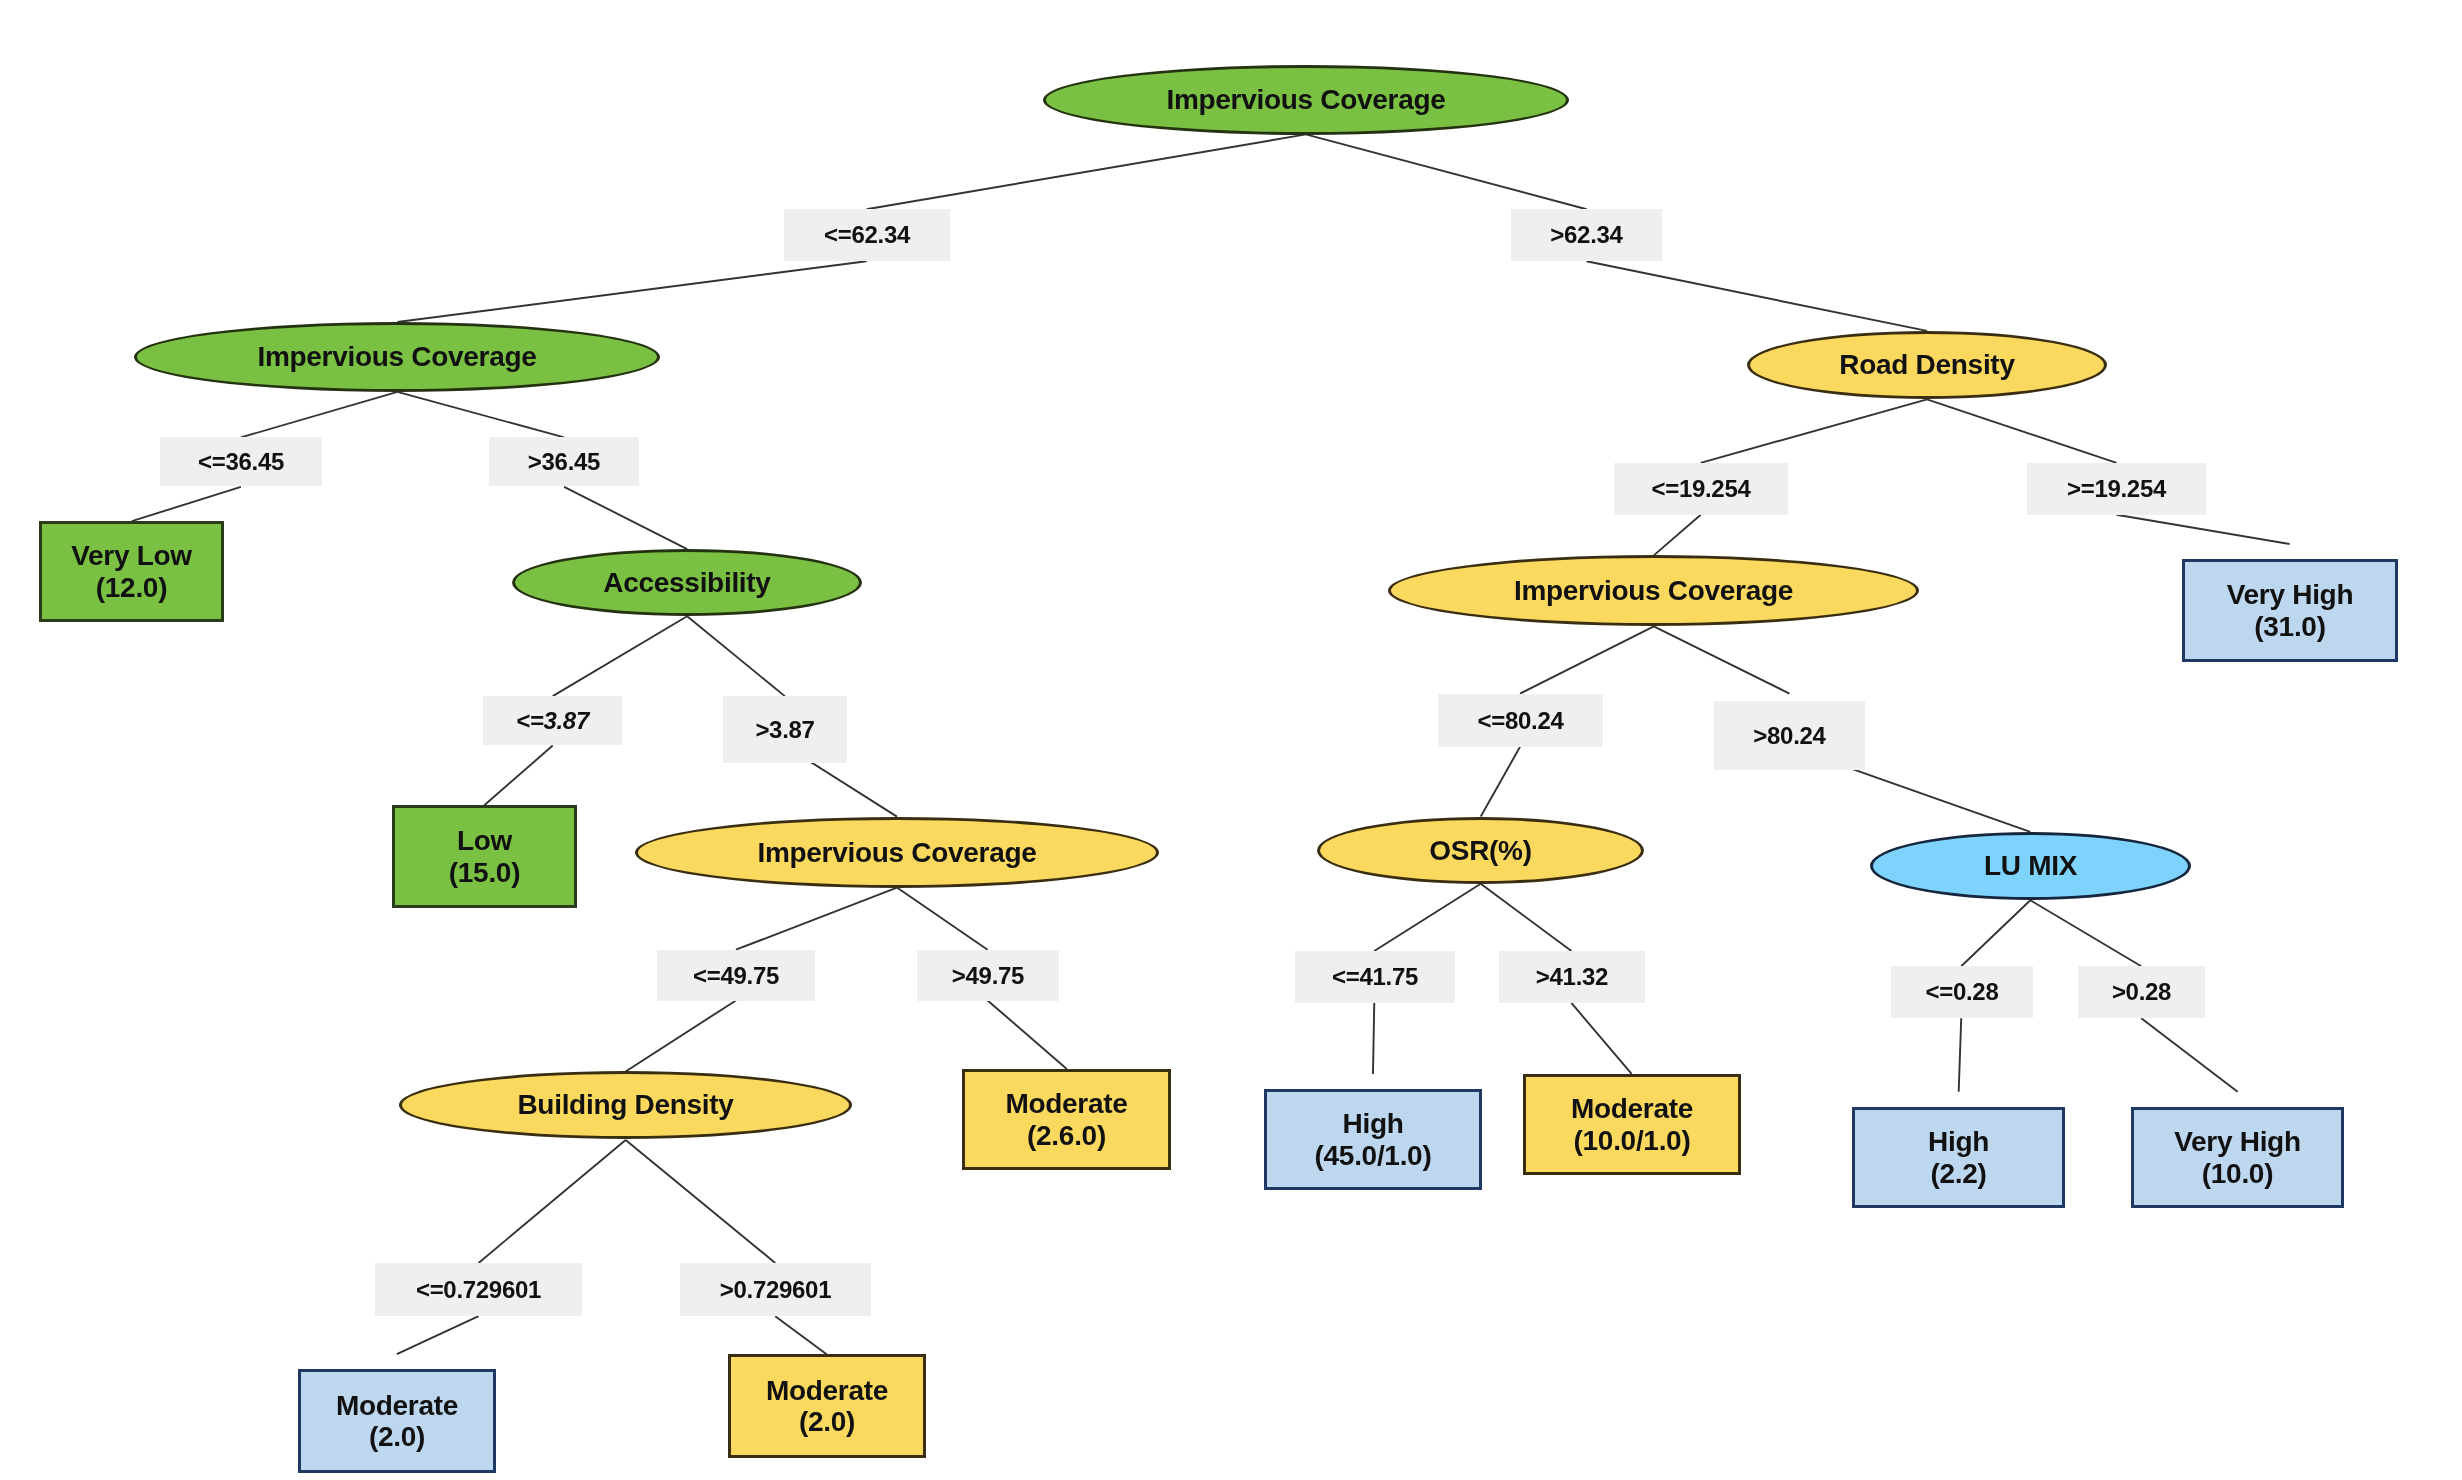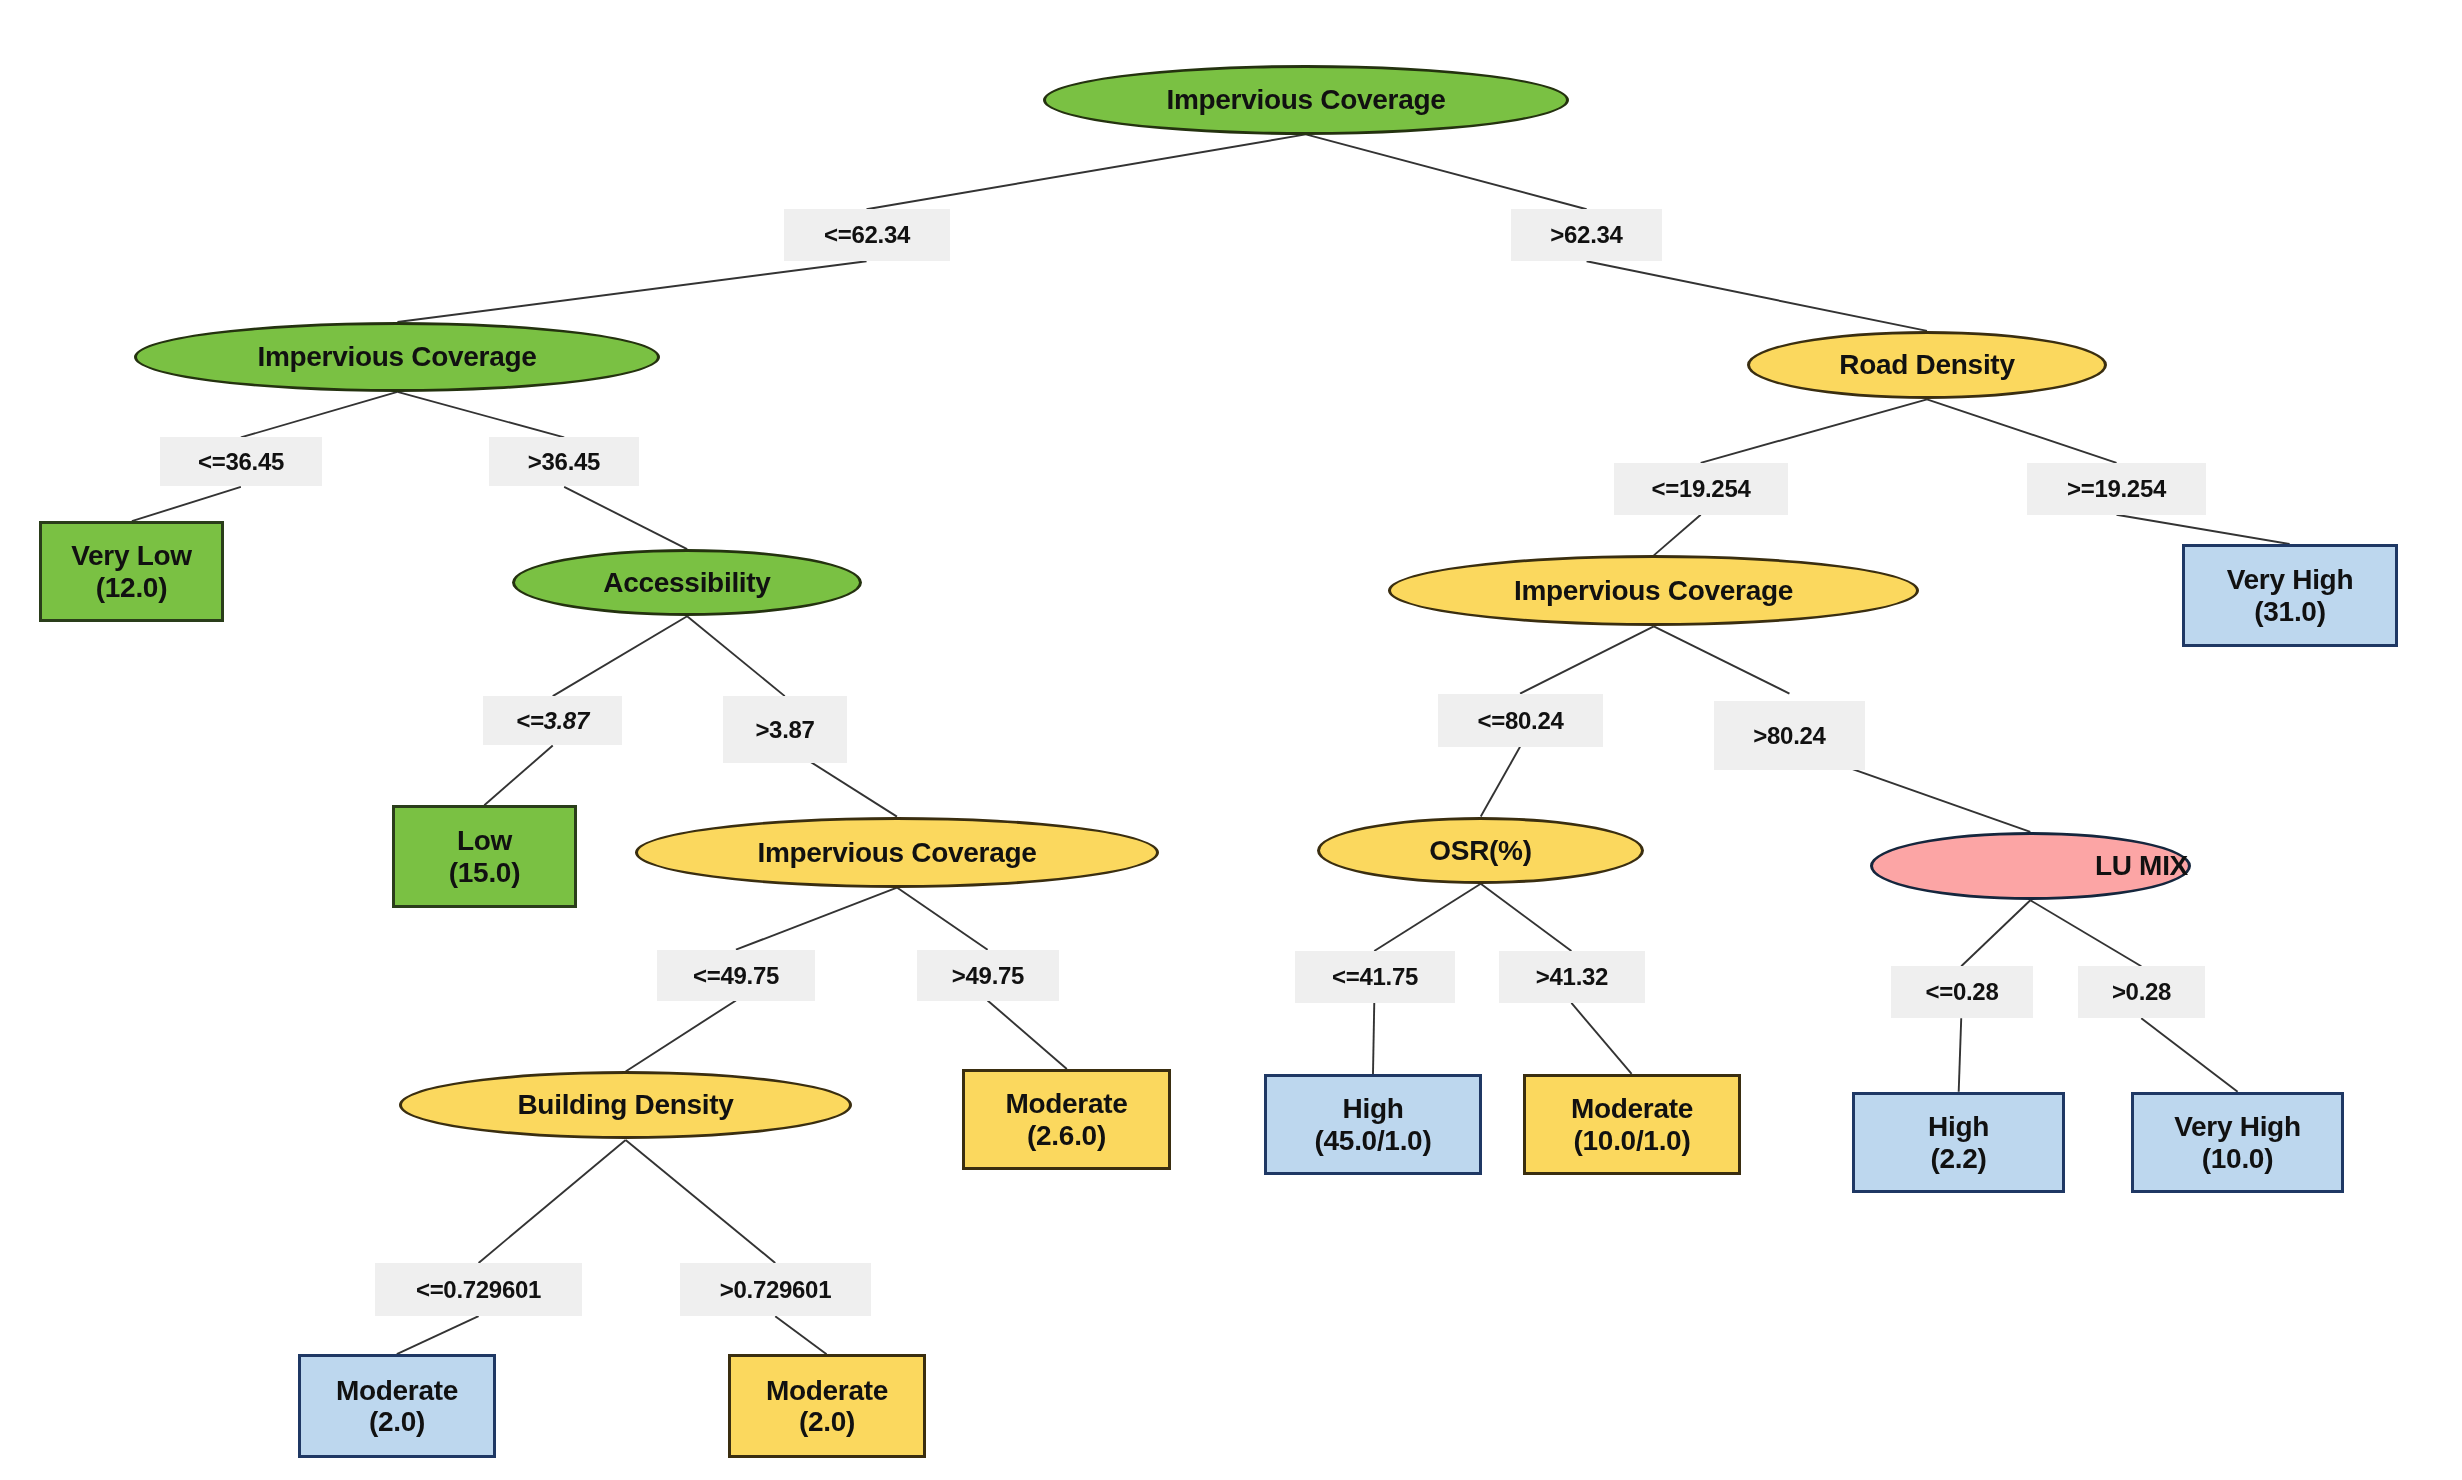--- a/index.html
+++ b/index.html
@@ -39,32 +39,32 @@
     z-index: 3;
   }
 
   .ellipse {
     border-radius: 50%;
     border: 3.2px solid #1a1a1a;
     font-size: 28px;
   }
   .ellipse.green  { background: #7ac143; border-color: #24320f; }
   .ellipse.yellow { background: #fbd85e; border-color: #3a2e10; }
-  .ellipse.blue   { background: #fca5a5; border-color: #15263d; justify-content: flex-end; }
+  .ellipse.blue   { background: #7dd3fc; border-color: #15263d; }
 
   .leaf {
     border: 3.8px solid #1f2a12;
     line-height: 1.12;
     font-size: 28px;
     padding: 3.8px 5px;
     flex-direction: column;
   }
   .leaf.green  { background: #7ac143; border-color: #2a3d1a; }
   .leaf.yellow { background: #fbd85e; border-color: #3a2e10; }
-  .leaf.blue   { background: #bdd7ee; border-color: #1f3864; }
+  .leaf.blue   { background: #bdd7ee; border-color: #1f3864; margin-top: 15px; }
 
   .leaf .l1, .leaf .l2 { display: block; white-space: nowrap; }
 
   
   .edge-label {
     position: absolute;
     box-sizing: border-box;
     background: #efefef;
     color: #111111;
     font-weight: bold;

